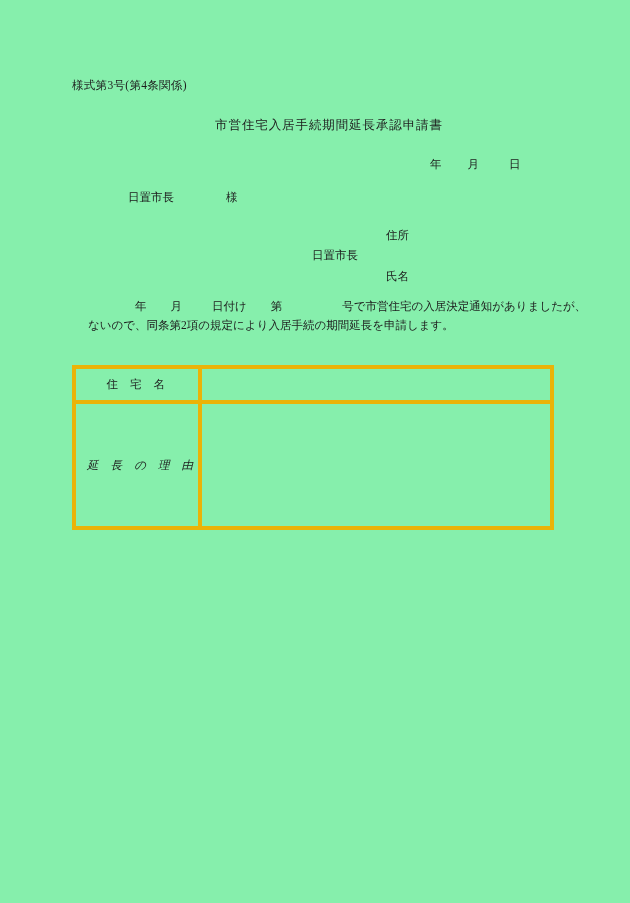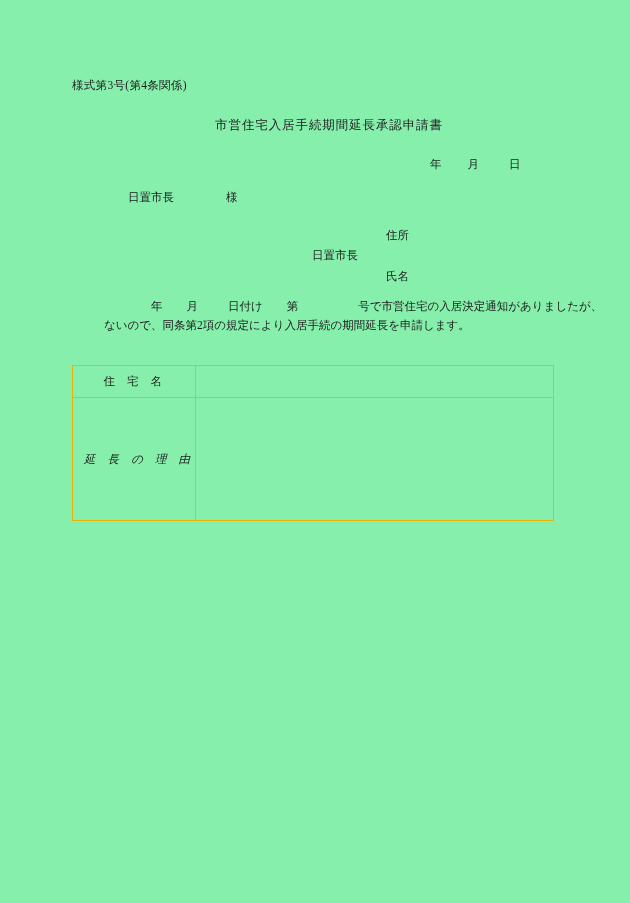--- a/index.html
+++ b/index.html
@@ -93,37 +93,37 @@
 
   
   .body-text {
     position: absolute;
     left: 88px;
     top: 297px;
     width: 470px;
     font-size: 11.5px;
     line-height: 18.6px;
   }
-  .body-text .ln { white-space: nowrap; display: block; margin-left: 16px; }
+  .body-text .ln { white-space: nowrap; display: block; }
   .body-text .indent { display: inline-block; width: 47px; }
   .body-text .g-sm { display: inline-block; width: 24px; }
   .body-text .g-md { display: inline-block; width: 30px; }
   .body-text .g-lg { display: inline-block; width: 60px; }
 
   
   .form-table {
     position: absolute;
     left: 72px;
     top: 365px;
     width: 482px;
     border-collapse: collapse;
     table-layout: fixed;
   }
   .form-table td {
-    border: 1px solid #eab308;
+    border: 4px solid #eab308;
     font-size: 11.5px;
     vertical-align: middle;
   }
   .form-table .label-cell {
     width: 104px;
     padding: 0 9px;
     text-align: center;
     white-space: nowrap;
   }
   .form-table .label-cell .sp {

